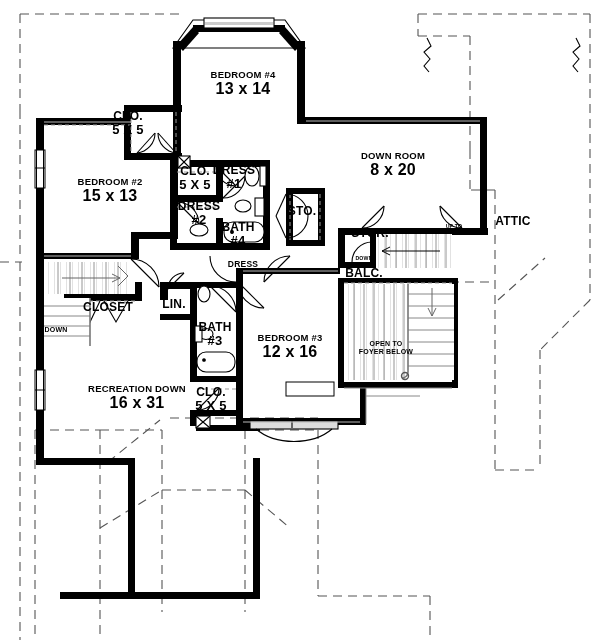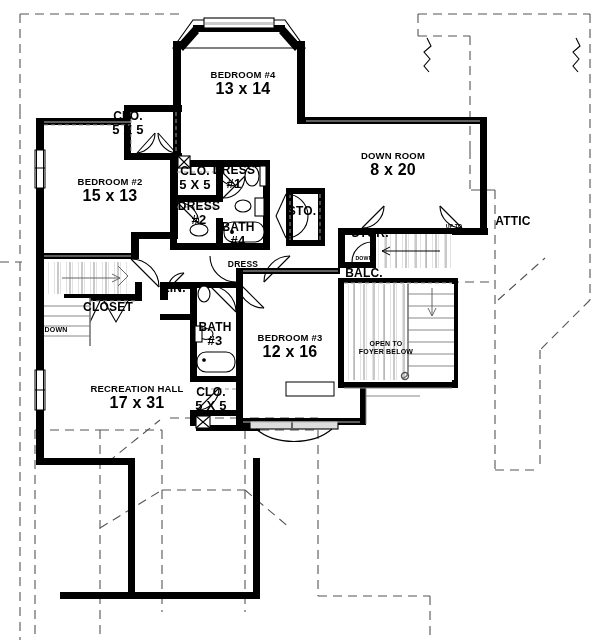--- a/index.html
+++ b/index.html
@@ -396,22 +396,22 @@
       </div>
       <div class="room-label sz-lg" style="left: 393px; top: 165px;">
         <span class="ln1">DOWN ROOM</span>
         <span class="ln2">8 x 20</span>
       </div>
       <div class="room-label sz-lg" style="left: 290px; top: 347px;">
         <span class="ln1">BEDROOM #3</span>
         <span class="ln2">12 x 16</span>
       </div>
       <div class="room-label sz-lg" style="left: 137px; top: 398px;">
-        <span class="ln1">RECREATION HALL</span>
-        <span class="ln2">17 x 31</span>
+        <span class="ln1">RECREATION DOWN</span>
+        <span class="ln2">16 x 31</span>
       </div>
       <div class="room-label sz-sm" style="left: 128px; top: 123px;">
         <span class="ln1">CLO.</span>
         <span class="ln2">5 X 5</span>
       </div>
       <div class="room-label sz-sm" style="left: 195px; top: 178px;">
         <span class="ln1">CLO.</span>
         <span class="ln2">5 X 5</span>
       </div>
       <div class="room-label sz-sm" style="left: 211px; top: 399px;">
@@ -433,21 +433,21 @@
       <div class="room-label sz-sm" style="left: 215px; top: 334px;">
         <span class="ln1">BATH</span>
         <span class="ln2">#3</span>
       </div>
       <div class="room-label sz-md" style="left: 243px; top: 265px;">
         <span class="ln1">DRESS</span>
       </div>
       <div class="room-label sz-sm" style="left: 108px; top: 307px;">
         <span class="ln1">CLOSET</span>
       </div>
-      <div class="room-label sz-sm" style="left: 174px; top: 288px;">
+      <div class="room-label sz-sm" style="left: 174px; top: 304px;">
         <span class="ln1">LIN.</span>
       </div>
       <div class="room-label sz-sm" style="left: 302px; top: 211px;">
         <span class="ln1">STO.</span>
       </div>
       <div class="room-label sz-sm" style="left: 370px; top: 233px;">
         <span class="ln1">STOR.</span>
       </div>
       <div class="room-label sz-sm" style="left: 364px; top: 273px;">
         <span class="ln1">BALC.</span>

